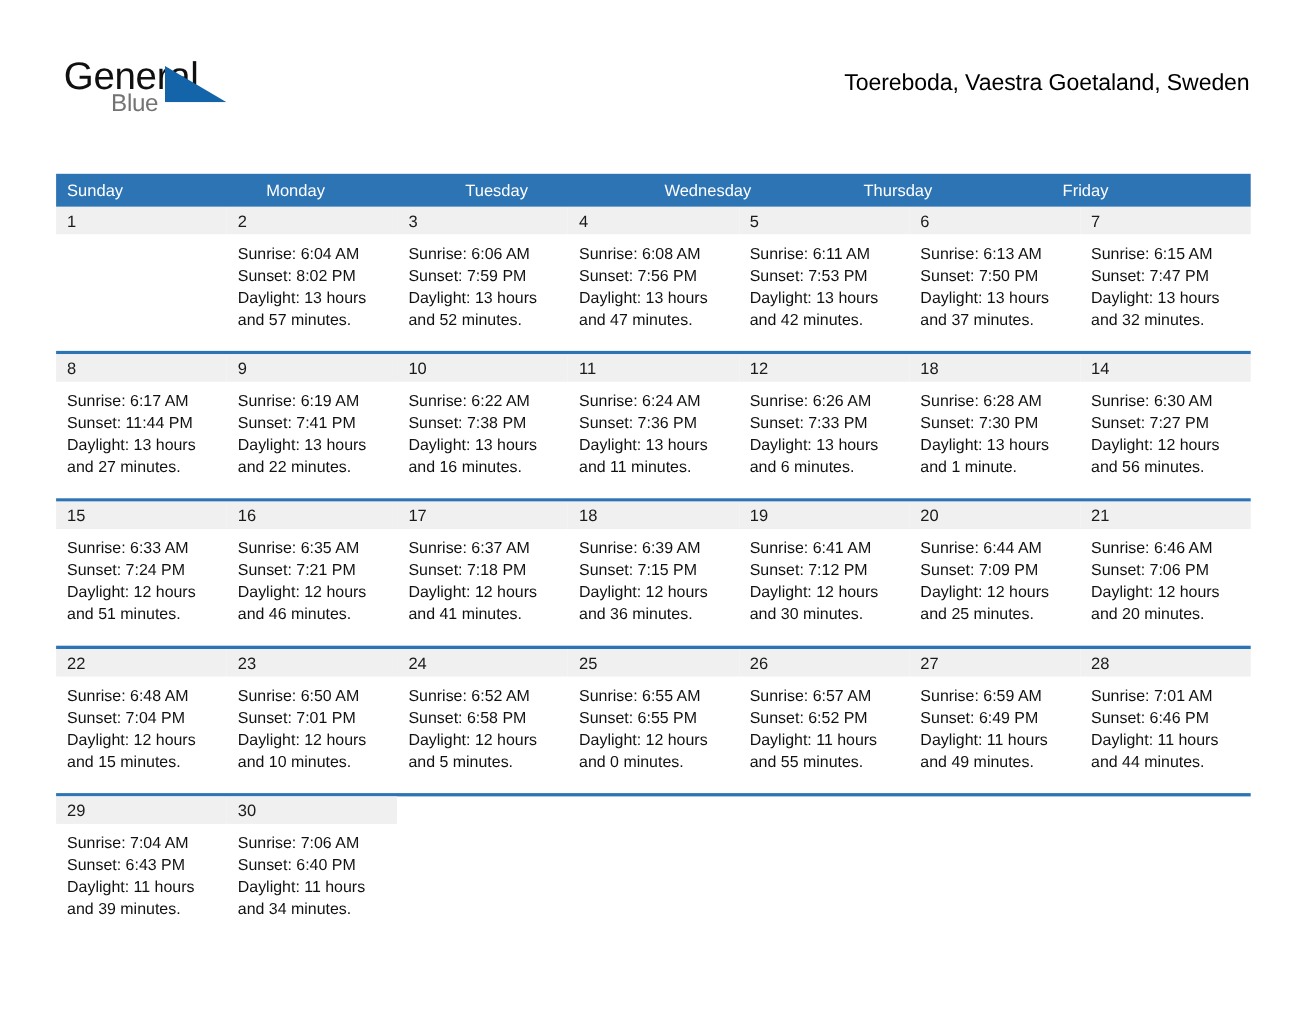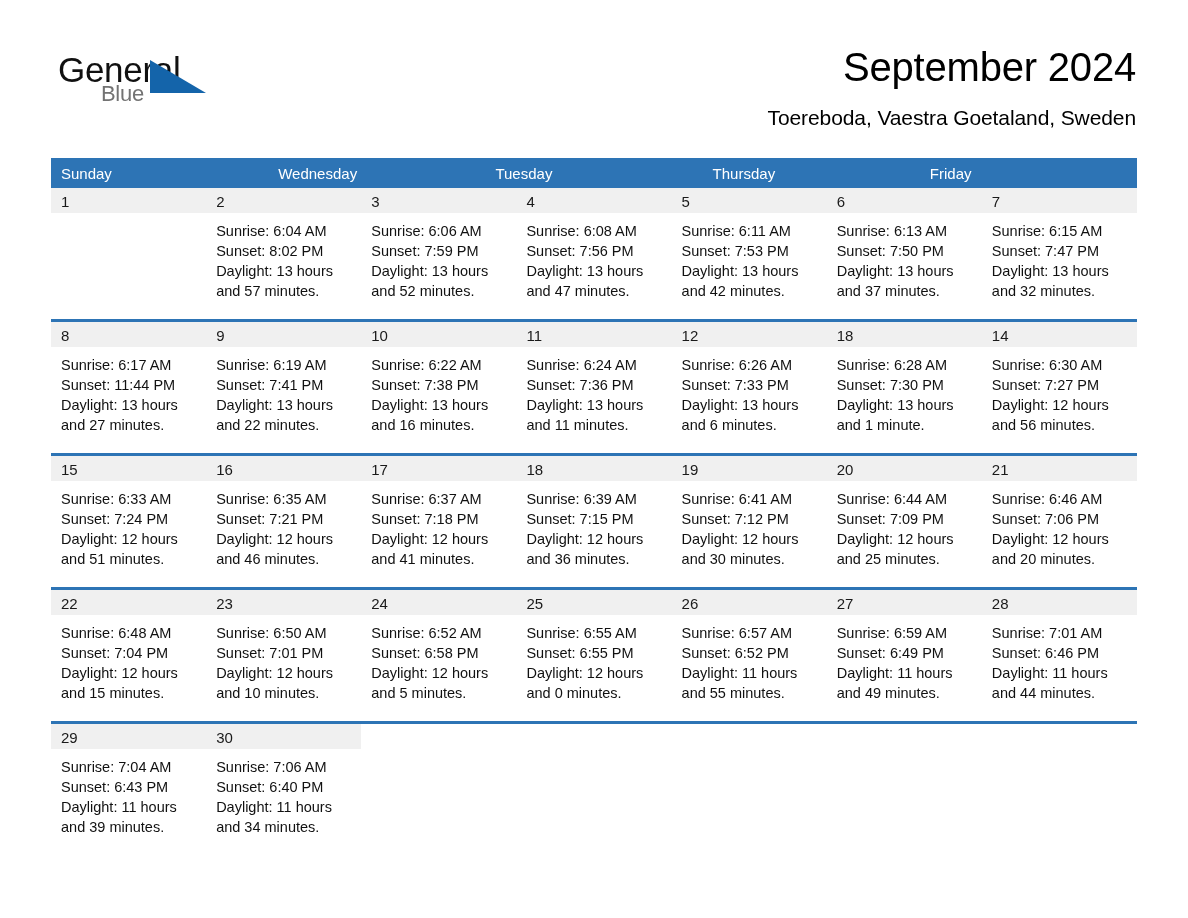--- a/index.html
+++ b/index.html
@@ -146,32 +146,32 @@
       <span class="logo-general">General</span>
       <span class="logo-tri">
         <svg width="56" height="33" viewBox="0 0 56 33" xmlns="http://www.w3.org/2000/svg">
           <polygon points="0,0 56,33 0,33" fill="#1464aa"></polygon>
         </svg>
       </span>
       <span class="logo-blue">Blue</span>
     </div>
 
     <div class="title-block">
-      <div class="month-title">September 2024</div>
       <div class="location">Toereboda, Vaestra Goetaland, Sweden</div>
     </div>
 
   </div>
 
   <div class="calendar">
 
     <div class="weekday-row">
       <div class="weekday">Sunday</div>
+      <div class="weekday">Monday</div>
+      <div class="weekday">Tuesday</div>
       <div class="weekday">Wednesday</div>
-      <div class="weekday">Tuesday</div>
       <div class="weekday">Thursday</div>
       <div class="weekday">Friday</div>
     </div>
 
     <div id="weeks-container">
         <div class="week">
           <div class="day">
             <div class="day-num">1</div>
           </div>
           <div class="day">

